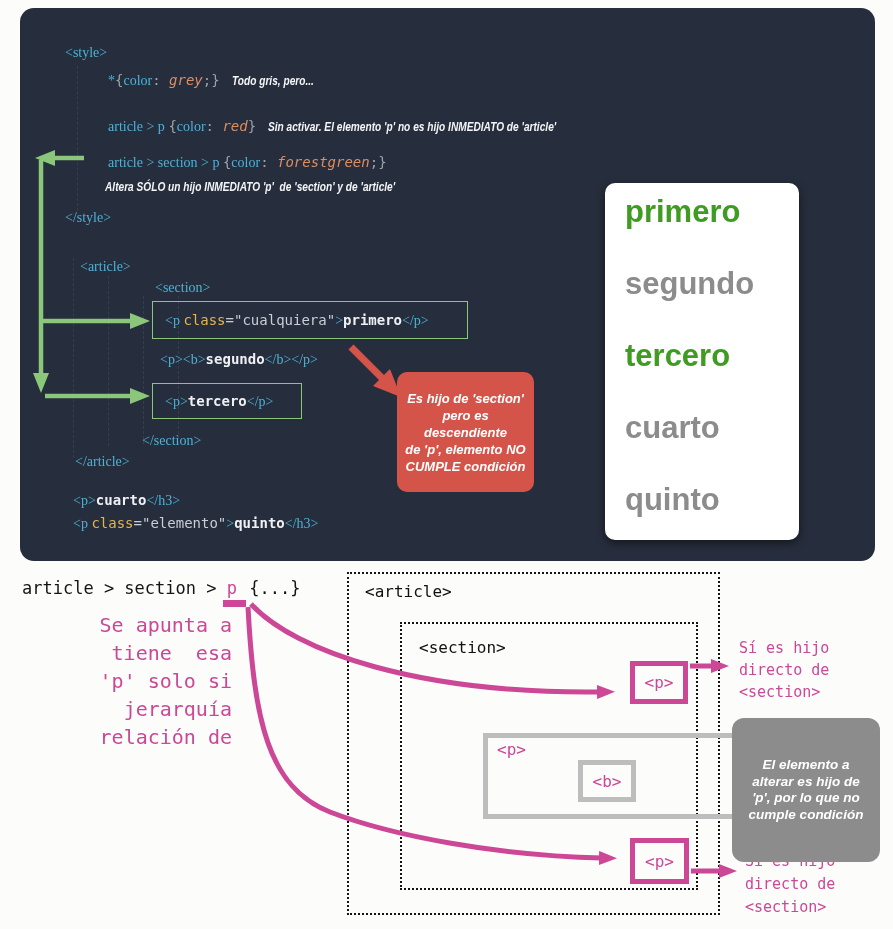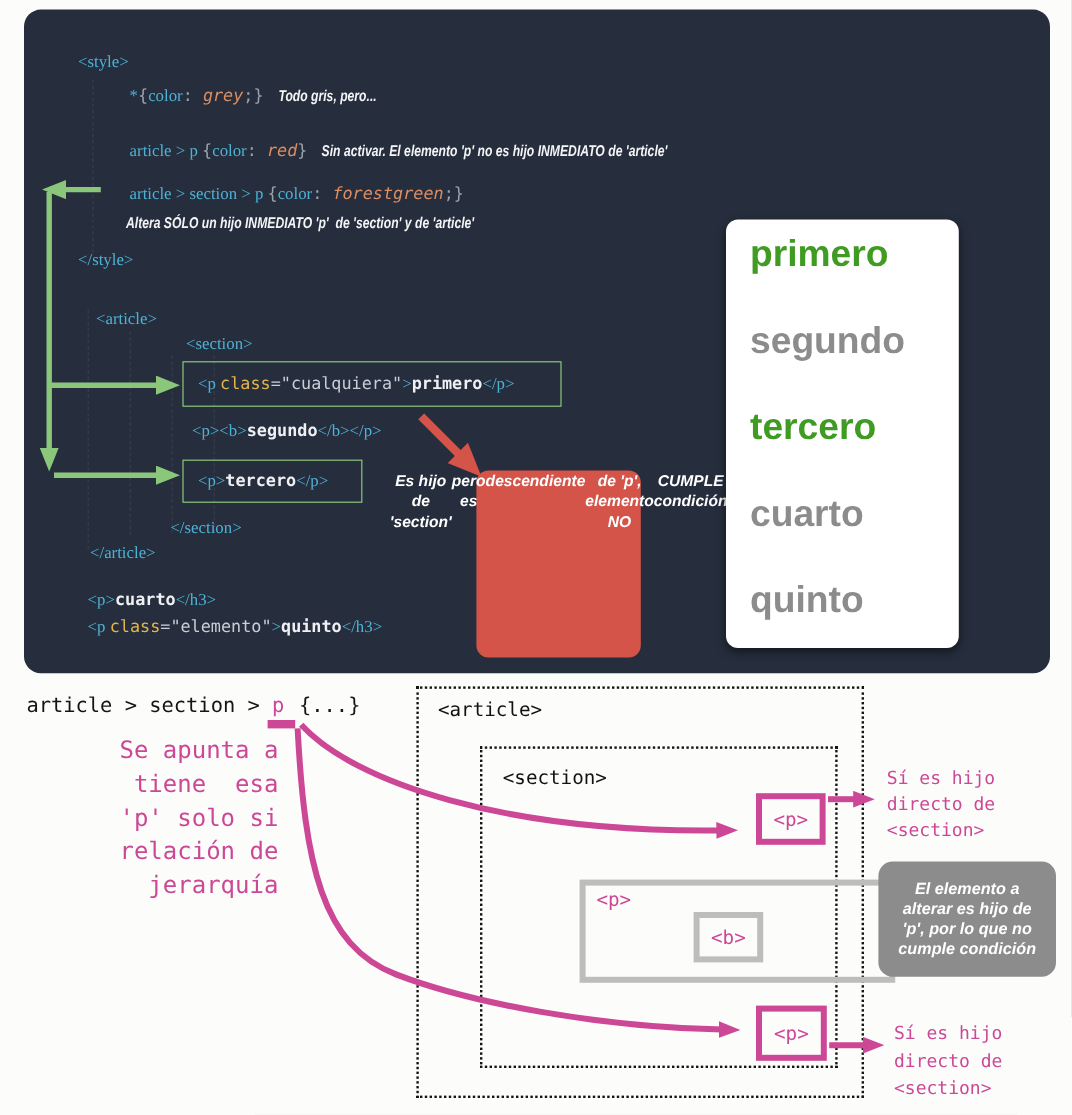--- a/index.html
+++ b/index.html
@@ -17,24 +17,24 @@
   .tk-val{color:var(--code_orange,#dc8e62);font-style:italic;}
   .tk-attr{color:var(--code_yellow,#e4b54d);}
   .tk-str{color:var(--code_string,#c9ced6);}
   .tk-bold{color:var(--code_white,#eef0f3);font-weight:bold;}
   .tk-comment{display:inline-block;transform:scaleX(.78);transform-origin:0 60%;
     font-family:"Liberation Sans",sans-serif;font-weight:bold;font-style:italic;
     font-size:13px;color:#f4f5f6;white-space:pre;}
   .codeline .tk-comment:not(:first-child){margin-left:12px;}
   .gbox{position:absolute;border:1.5px solid var(--accent_green,#8bc77a);z-index:3;box-sizing:border-box;}
 
-  .red-callout{position:absolute;left:397px;top:392px;width:137px;height:156px;z-index:5;
+  .red-callout{position:absolute;left:397px;top:372px;width:137px;height:120px;z-index:5;
     background:var(--accent_red,#d5544a);border-radius:10px;color:#fff;
     font-family:"Liberation Sans",sans-serif;font-weight:bold;font-style:italic;
-    font-size:13px;line-height:17px;display:flex;flex-direction:row;
+    font-size:13px;line-height:17px;display:flex;flex-direction:column;
     justify-content:center;text-align:center;}
 
   .result-panel{position:absolute;left:605px;top:183px;width:194px;height:357px;z-index:5;
     background:#ffffff;border-radius:10px;box-shadow:0 3px 8px rgba(0,0,0,.5);
     box-sizing:border-box;padding:12px 0 0 20px;display:flex;flex-direction:column;gap:38px;
     font-family:"Liberation Sans",sans-serif;font-weight:bold;font-size:31px;line-height:34px;}
   .tone-green{color:var(--result_green,#3f9b22);}
   .tone-grey{color:var(--result_grey,#8c8c8c);}
 
   
@@ -54,21 +54,21 @@
     display:flex;align-items:center;justify-content:center;z-index:5;background:transparent;
     font-size:16px;color:var(--accent_pink,#cc4795);}
   .grey-pbox{position:absolute;left:483px;top:733px;width:263px;height:86px;z-index:4;
     border:5px solid #bdbdbd;box-sizing:border-box;}
   .grey-pbox-label{position:absolute;left:497px;top:740px;font-size:16px;
     color:var(--accent_pink,#cc4795);z-index:5;}
   .b-box{position:absolute;left:578px;top:760px;width:58px;height:42px;z-index:5;
     border:5px solid #bdbdbd;box-sizing:border-box;display:flex;align-items:center;
     justify-content:center;font-size:16px;color:var(--accent_pink,#cc4795);}
 
-  .grey-callout{position:absolute;left:732px;top:718px;width:148px;height:96px;z-index:7;
+  .grey-callout{position:absolute;left:732px;top:718px;width:148px;height:144px;z-index:7;
     background:var(--callout_grey,#8c8c8c);border-radius:12px;color:#fff;
     font-family:"Liberation Sans",sans-serif;font-weight:bold;font-style:italic;
     font-size:13.5px;line-height:16.5px;display:flex;flex-direction:column;
     justify-content:center;text-align:center;}
 
   .annot{position:absolute;font-size:15px;color:var(--accent_pink,#cc4795);z-index:6;}
   .annot-top{left:739px;top:637px;line-height:22px;}
   .annot-bottom{left:745px;top:850px;line-height:23px;}
 
   .arrow-layer{position:absolute;left:0;top:0;z-index:6;pointer-events:none;}
@@ -118,21 +118,21 @@
 
   <div class="result-panel">
       <div class="tone-green">primero</div>
       <div class="tone-grey">segundo</div>
       <div class="tone-green">tercero</div>
       <div class="tone-grey">cuarto</div>
       <div class="tone-grey">quinto</div>
     </div>
 
   <div class="selector"><span class="tk-k">article &gt; section &gt; </span><span class="tk-p">p</span><span class="tk-k"> {...}</span></div>
-  <div class="pink-note"><div>Se apunta a</div><div>tiene  esa</div><div>'p' solo si</div><div>relación de</div><div>jerarquía</div></div>
+  <div class="pink-note"><div>Se apunta a</div><div>tiene  esa</div><div>'p' solo si</div><div>jerarquía</div><div>relación de</div></div>
 
   <div class="dotted-box" style="left:347px;top:572px;width:373px;height:343px"></div>
   <div class="dbox-label" style="left:365px;top:582px">&lt;article&gt;</div>
 
   <div class="dotted-box" style="left:400px;top:622px;width:298px;height:268px"></div>
   <div class="dbox-label" style="left:419px;top:638px">&lt;section&gt;</div>
 
   <div class="pink-box" style="left:630px;top:661px;width:58px;height:43px">
     <span>&lt;p&gt;</span>
   </div>

